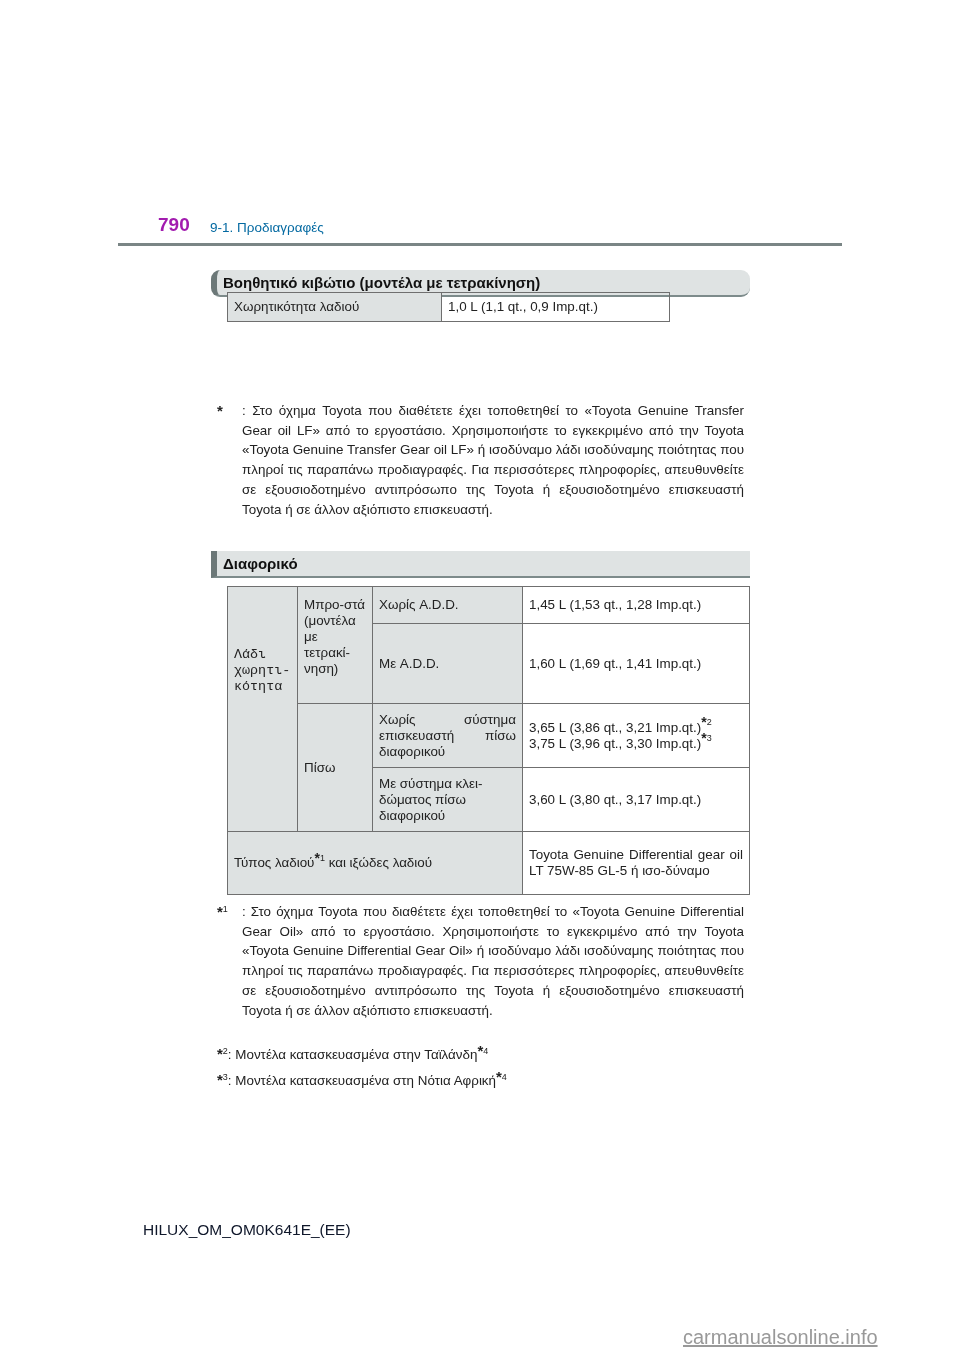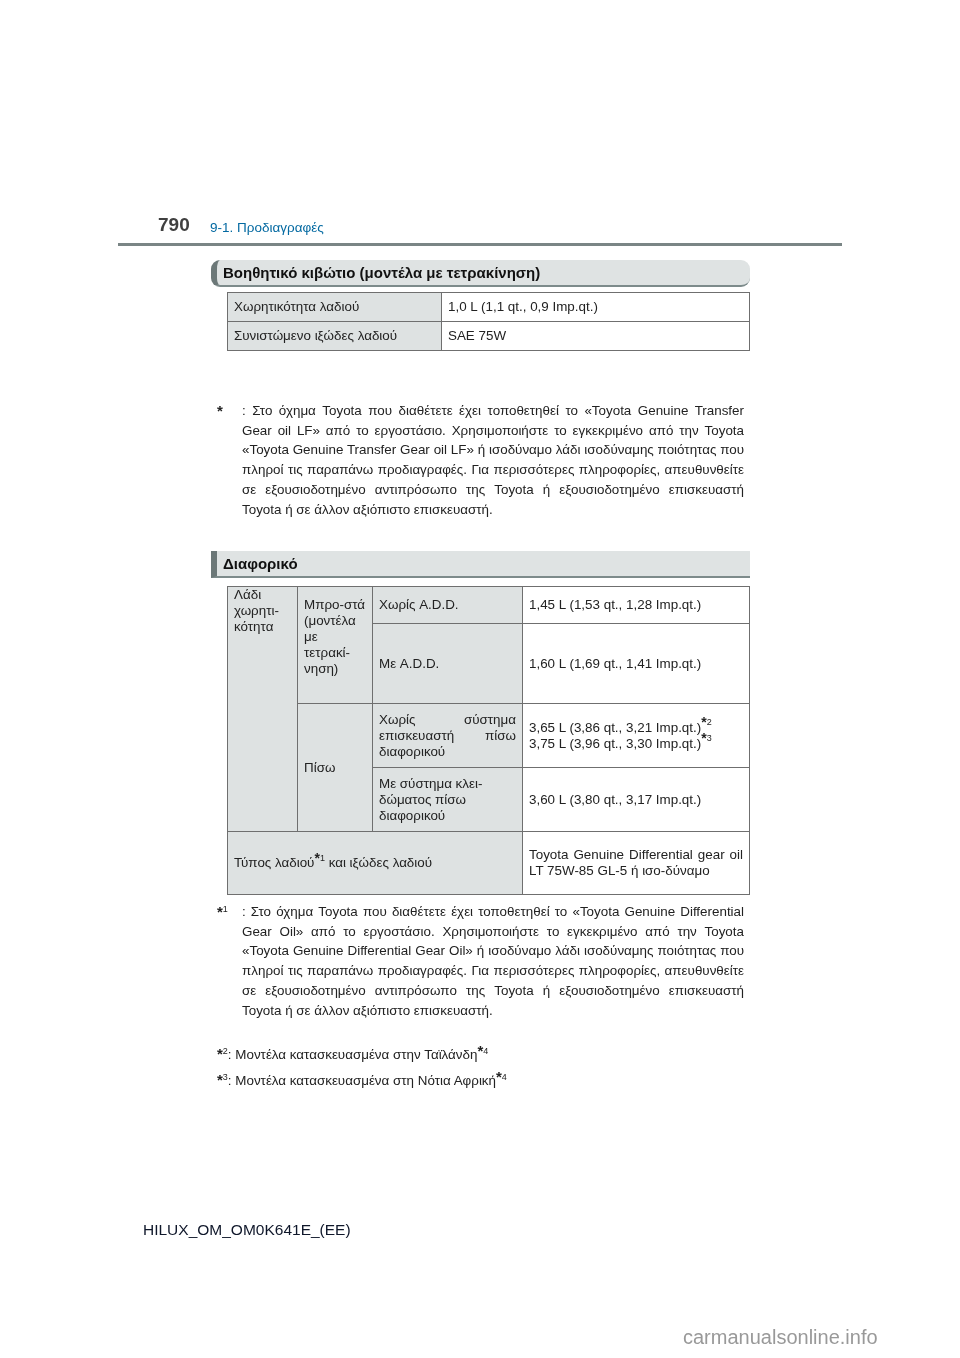--- a/index.html
+++ b/index.html
@@ -1,19 +1,19 @@
 <!DOCTYPE html>
 <html><head>
 <meta charset="utf-8">
 <style>
   html, body { margin: 0; padding: 0; background: #ffffff; }
   body { width: 960px; height: 1358px; position: relative; overflow: hidden;
          font-family: "Liberation Sans", sans-serif; color: #1a1a1a; }
 
-  .page-number { position: absolute; left: 158px; top: 214px; font-size: 19px; font-weight: bold; color: #404040; }
+  .page-number { position: absolute; left: 158px; top: 214px; font-size: 19px; font-weight: bold; color: #a21caf; }
   .section-title { position: absolute; left: 210px; top: 220px; font-size: 13.5px; color: #0369a1; }
   .header-rule { position: absolute; left: 118px; top: 243px; width: 724px; height: 3px; background: #7a8585; }
 
   .section-bar { position: absolute; left: 211px; width: 539px; height: 27px; background: #dfe3e3;
                  border-left: 6px solid #6c7878; border-bottom: 2px solid #7d8b8b; box-sizing: border-box; }
   .section-bar span { position: absolute; left: 6px; top: 4px; font-size: 15px; font-weight: bold; color: #111; }
 
   table { position: absolute; border-collapse: collapse; font-size: 13.4px; color: #222; }
   td { border: 1px solid #6f6f6f; padding: 0 6px; vertical-align: middle; line-height: 16px; }
   td.g { background: #dee2e2; }
@@ -24,46 +24,42 @@
 
   .note { position: absolute; left: 217px; width: 527px; font-size: 13.4px; line-height: 19.7px; color: #222; }
   .note .mk { position: absolute; left: 0; top: 0; }
   .note .tx { margin-left: 25px; text-align: justify; text-align-last: left; }
   .note .ast { font-size: 15px; font-weight: bold; }
   .note .ix { font-size: 9px; vertical-align: super; line-height: 0; }
 
   .small-note { position: absolute; left: 217px; font-size: 13.4px; line-height: 18px; color: #222; }
 
   .footer-code { position: absolute; left: 143px; top: 1221px; font-size: 15.5px; color: #0f172a; }
-  .watermark { position: absolute; left: 683px; top: 1326px; font-size: 20px; color: #999; }
+  .watermark { position: absolute; left: 683px; top: 1326px; font-size: 20px; color: #999; text-decoration: underline; }
 </style>
 </head>
 <body>
 
 <div class="page-number">790</div>
 <div class="section-title">9-1. Προδιαγραφές</div>
 <div class="header-rule"></div>
 
-<div class="section-bar" style="top:260px;border-radius:9px;">
+<div class="section-bar" style="top:270px;border-radius:9px;">
   <span>Βοηθητικό κιβώτιο (μοντέλα με τετρακίνηση)</span>
 </div>
 
-<table style="left:227px; top:292px; width:523px;">
+<table style="left:227px; top:292px; width:443px;">
   <colgroup>
       <col style="width:214px">
       <col>
     </colgroup>
   <tbody>
       <tr style="height:29px">
     <td class="g">Χωρητικότητα λαδιού</td>
     <td>1,0 L (1,1 qt., 0,9 Imp.qt.)</td>
-  </tr>
-  <tr style="height:29px">
-    <td class="g">Συνιστώμενο ιξώδες λαδιού</td>
-    <td>SAE 75W</td>
   </tr>
 </tbody>
   </table>
 
 <div class="note" style="top:401px;">
   <span class="mk ast">*</span>
   <div class="tx">: Στο όχημα Toyota που διαθέτετε έχει τοποθετηθεί το «Toyota Genuine Transfer Gear oil LF» από το εργοστάσιο. Χρησιμοποιήστε το εγκεκριμένο από την Toyota «Toyota Genuine Transfer Gear oil LF» ή ισοδύναμο λάδι ισοδύναμης ποιότητας που πληροί τις παραπάνω προδιαγραφές. Για περισσότερες πληροφορίες, απευθυνθείτε σε εξουσιοδοτημένο αντιπρόσωπο της Toyota ή εξουσιοδοτημένο επισκευαστή Toyota ή σε άλλον αξιόπιστο επισκευαστή.</div>
 </div>
 
 <div class="section-bar" style="top:551px;padding-left:24px;">
@@ -72,21 +68,21 @@
 
 <table style="left:227px; top:586px; width:523px;">
   <colgroup>
     <col style="width:70px">
       <col style="width:75px">
       <col style="width:150px">
       <col>
   </colgroup>
   <tbody>
       <tr style="height:37px">
-    <td class="g" rowspan="4" style="vertical-align:top;">Λάδι χωρητι-κότητα</td>
+    <td class="g" rowspan="4" style="padding-top:60px; vertical-align:top;font-family:Liberation Mono, monospace;">Λάδι χωρητι-κότητα</td>
     <td class="g top" rowspan="2">Μπρο-στά (μοντέλα με τετρακί-νηση)</td>
     <td class="g">Χωρίς A.D.D.</td>
     <td>1,45 L (1,53 qt., 1,28 Imp.qt.)</td>
   </tr>
   <tr style="height:80px">
     <td class="g">Με A.D.D.</td>
     <td>1,60 L (1,69 qt., 1,41 Imp.qt.)</td>
   </tr>
   <tr style="height:64px">
     <td class="g" rowspan="2">Πίσω</td>

